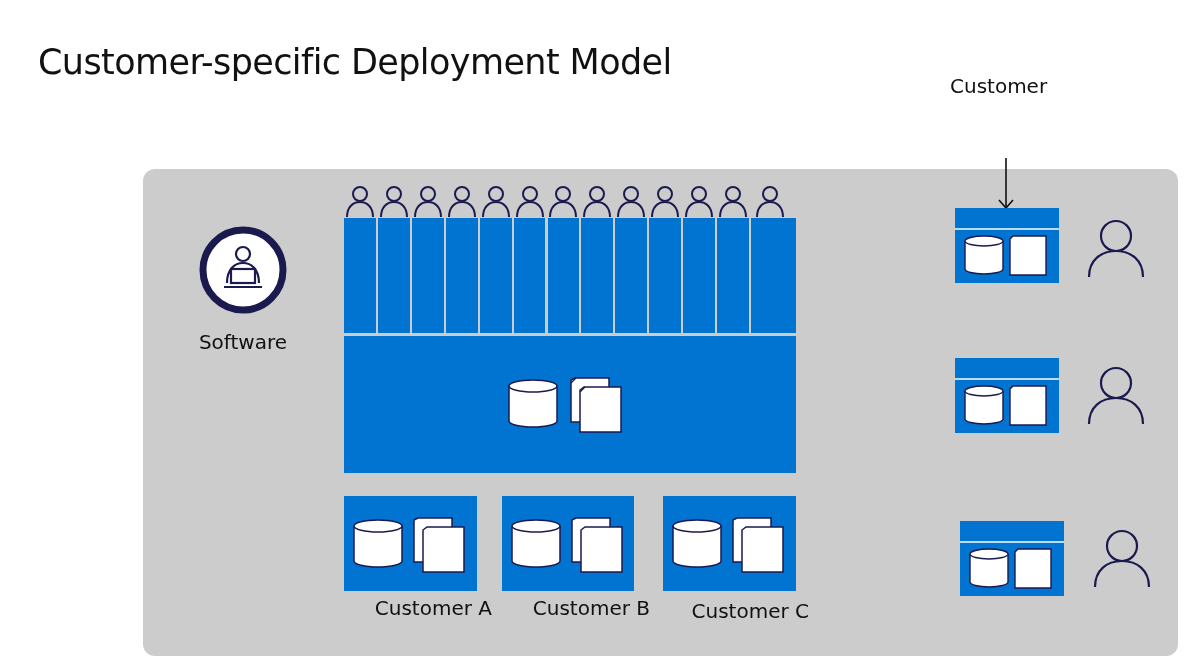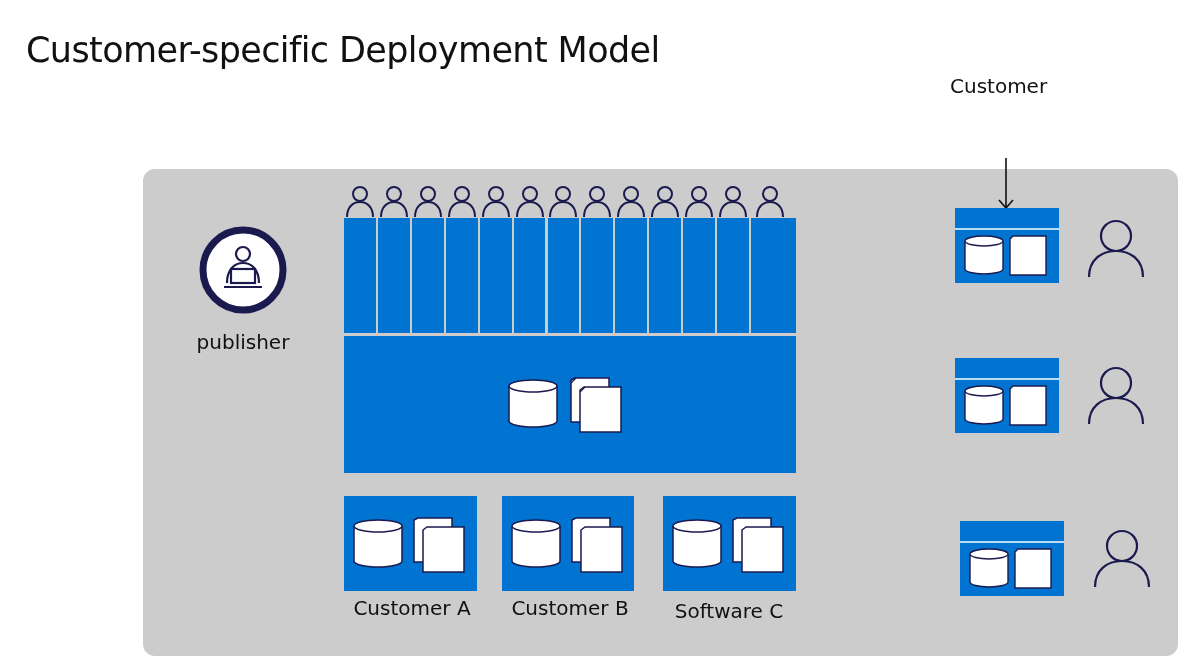--- a/index.html
+++ b/index.html
@@ -2,21 +2,21 @@
 <html><head>
   <meta charset="utf-8">
   <style>
     html, body { margin: 0; padding: 0; }
     body {
       width: 1200px; height: 669px; background: #ffffff; position: relative; overflow: hidden;
       font-family: "DejaVu Sans", "Liberation Sans", sans-serif; color: #111;
     }
     .title {
       position: absolute; left: 26px; top: 30px; font-size: 35px; font-weight: normal;
-      letter-spacing: -0.6px; color: #111; margin: 0;
+      letter-spacing: -0.6px; color: #111; margin: 12px;
     }
     .panel {
       position: absolute; left: 143px; top: 169px; width: 1035px; height: 487px;
       background: #cccccc; border-radius: 12px;
     }
     .publisher-badge {
       position: absolute; left: 198px; top: 225px; width: 90px; height: 90px;
     }
     .publisher-label {
       position: absolute; left: 160px; top: 328px; width: 166px; text-align: center;
@@ -28,21 +28,21 @@
       position: absolute; left: 344px; top: 218px; width: 452px; height: 115px;
     }
     .tenant-col {
       position: absolute; top: 0; height: 115px; background: #0173d0;
     }
     .shared-store {
       position: absolute; left: 344px; top: 336px; width: 452px; height: 137px; background: #0173d0;
     }
     .store-icons { position: absolute; }
     .cust-box { position: absolute; top: 496px; width: 133px; height: 95px; background: #0173d0; }
-    .cust-label { position: absolute; top: 596px; font-size: 20px; color: #111; text-align: center; width: 160px; }
+    .cust-label { position: absolute; top: 596px; font-size: 20px; color: #111; text-align: right; width: 160px; }
     .callout {
       position: absolute; left: 950px; top: 72px; width: 160px; 
       font-size: 20px; line-height: 28px; color: #111;
     }
     .callout-arrow { position: absolute; left: 998px; top: 158px; width: 16px; height: 52px; }
     .inst { position: absolute; width: 104px; height: 75px; background: #0173d0; }
     .inst .bar { position: absolute; left: 0; right: 0; top: 20px; height: 1.5px; background: #b9dcf7; }
     .inst-icons { position: absolute; left: 8px; top: 26px; }
     .user-big { position: absolute; width: 58px; height: 60px; }
   </style>
@@ -54,21 +54,21 @@
 <div class="panel"></div>
 
 <svg class="publisher-badge" viewBox="0 0 90 90">
   <circle cx="45" cy="45" r="40" fill="#ffffff" stroke="#1b1a4f" stroke-width="7"></circle>
   <circle cx="45" cy="29" r="7" fill="none" stroke="#1b1a4f" stroke-width="2.2"></circle>
   <path d="M29 58 C29 44 37 38 45 38 C53 38 61 44 61 58" fill="none" stroke="#1b1a4f" stroke-width="2.2"></path>
   <rect x="33" y="44" width="24" height="14" fill="#ffffff" stroke="#1b1a4f" stroke-width="2.2"></rect>
   <line x1="26" y1="62" x2="64" y2="62" stroke="#1b1a4f" stroke-width="2.2"></line>
 </svg>
 <div class="publisher-label">
-  <div>publisher</div>
+  <div>Software</div>
 </div>
 
 <div class="users-row" id="users-row">
     <svg class="user-small" viewBox="0 0 30 32" style="left: 0.958333px;">
       <circle cx="15" cy="9" r="7" fill="none" stroke="#1b1a4f" stroke-width="2"></circle>
       <path d="M2 32 C2 22 8 17 15 17 C22 17 28 22 28 32" fill="none" stroke="#1b1a4f" stroke-width="2"></path>
     </svg>
     <svg class="user-small" viewBox="0 0 30 32" style="left: 34.875px;">
       <circle cx="15" cy="9" r="7" fill="none" stroke="#1b1a4f" stroke-width="2"></circle>
       <path d="M2 32 C2 22 8 17 15 17 C22 17 28 22 28 32" fill="none" stroke="#1b1a4f" stroke-width="2"></path>
@@ -180,21 +180,21 @@
       <ellipse cx="26" cy="10" rx="24" ry="6" fill="#fff" stroke="#1b1a4f" stroke-width="1.5"></ellipse>
     </g>
     <g>
       <path d="M62 4 L62 46 L100 46 L100 2 L66 2 Z" fill="#fff" stroke="#1b1a4f" stroke-width="1.5"></path>
       <path d="M71 14 L71 56 L112 56 L112 11 L75 11 Z" fill="#fff" stroke="#1b1a4f" stroke-width="1.5"></path>
     </g>
   </svg>
 </div>
 <div class="cust-label" style="left:332px;">Customer A</div>
 <div class="cust-label" style="left:490px;">Customer B</div>
-<div class="cust-label" style="left:649px; top:599px;">Software C</div>
+<div class="cust-label" style="left:649px; top:599px;">Customer C</div>
 
 <div class="callout">
   <div>Customer</div>
 </div>
 <svg class="callout-arrow" viewBox="0 0 16 52">
   <line x1="8" y1="0" x2="8" y2="50" stroke="#111" stroke-width="1.6"></line>
   <path d="M1 42 L8 50 L15 42" fill="none" stroke="#111" stroke-width="1.6"></path>
 </svg>
 
 <div class="inst" style="left:955px; top:208px;">

